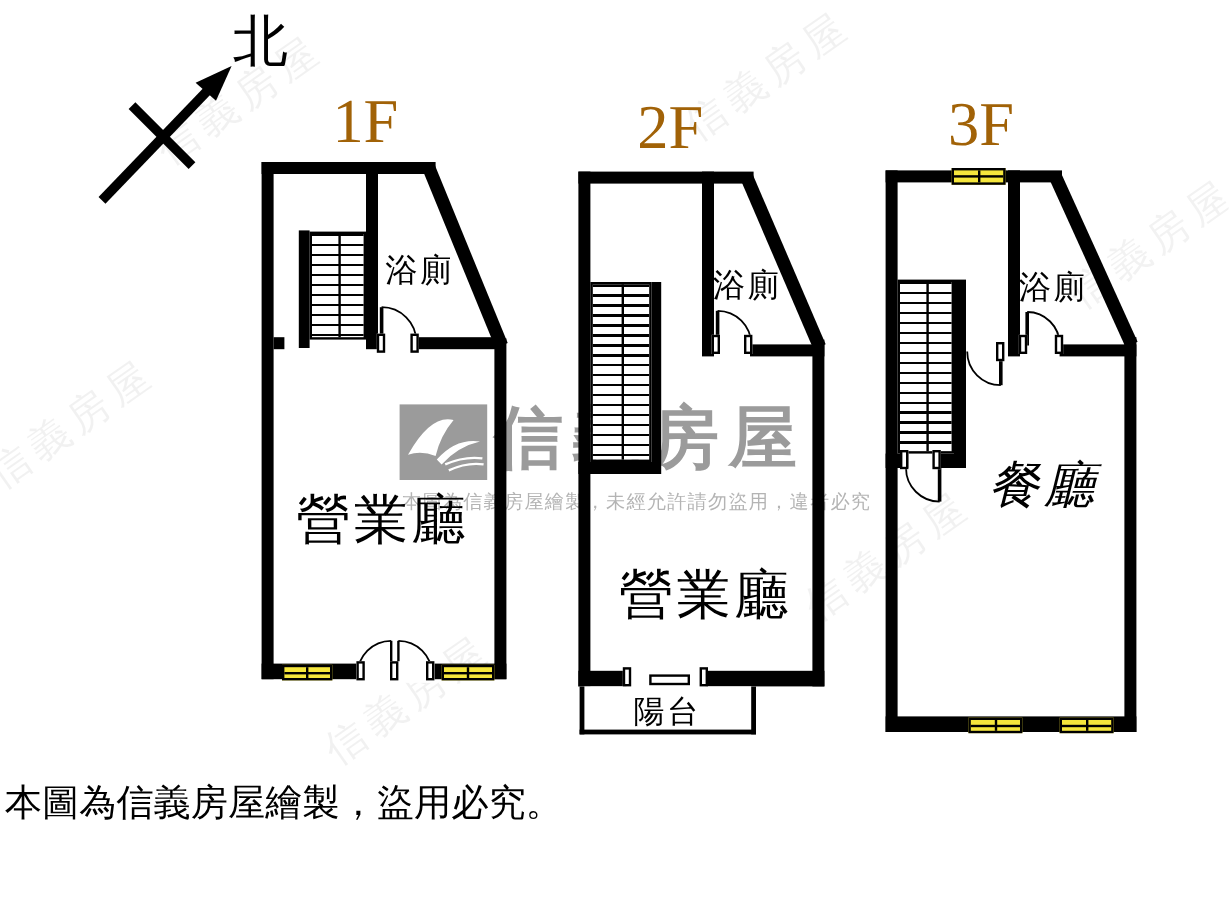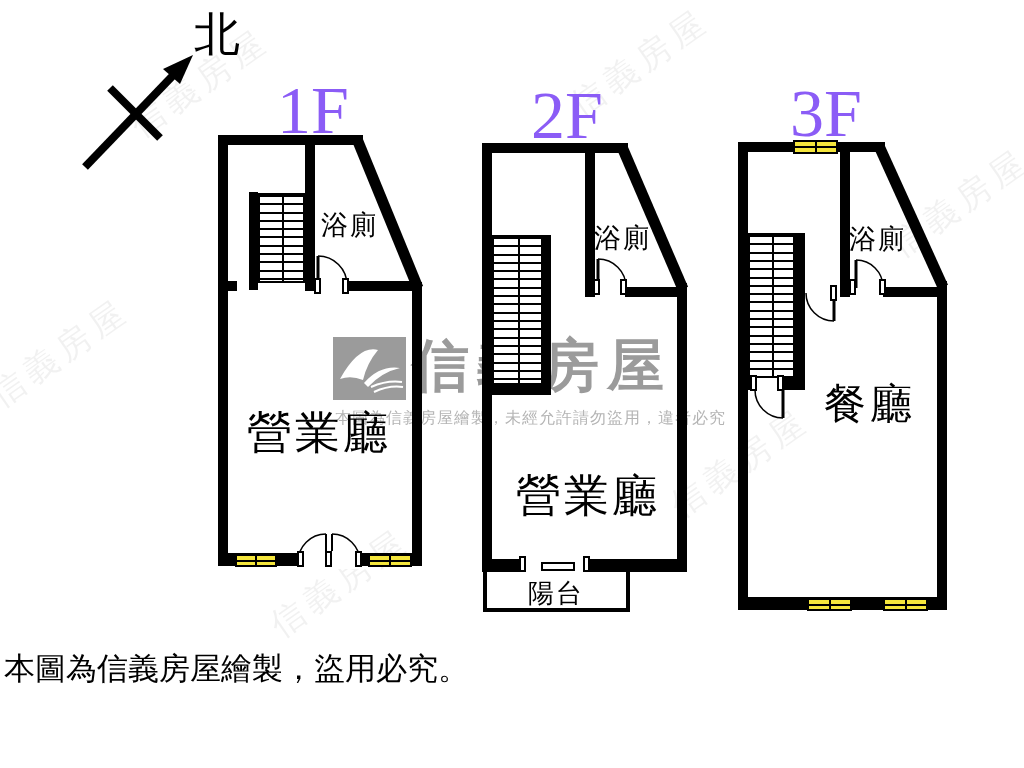--- a/index.html
+++ b/index.html
@@ -12,21 +12,21 @@
           background:repeating-linear-gradient(to bottom,#000 0,#000 2px,#fff 2px,#fff 8.3px);}
   .stringer{position:absolute;top:0;bottom:0;width:2px;background:#000;}
   
   .win{position:absolute;z-index:3;background:#f5e63c;border:2px solid #000;box-sizing:border-box;}
   .win .mid-h{position:absolute;left:0;right:0;top:50%;margin-top:-1px;height:2px;background:#000;}
   .win .mid-v{position:absolute;top:0;bottom:0;left:50%;margin-left:-1px;width:2px;background:#000;}
   
   .jamb{position:absolute;z-index:4;width:7px;height:16px;background:#fff;border:2px solid #000;box-sizing:border-box;}
   
   .room-label{position:absolute;z-index:5;color:#000;white-space:nowrap;}
-  .floor-label{position:absolute;z-index:5;color:#8b5cf6;font-size:68px;line-height:1;}
+  .floor-label{position:absolute;z-index:5;color:#a16207;font-size:52px;line-height:1;}
   .north-label{position:absolute;z-index:5;color:#000;font-size:46px;line-height:1;}
   
   #wm-layer{position:absolute;inset:0;z-index:1;}
   .wm-logo{position:absolute;left:333px;top:337px;width:73px;height:63px;background:#9b9b9b;}
   .wm-brand{position:absolute;left:412px;top:336px;font-size:57px;line-height:1.05;font-weight:bold;
             color:#9b9b9b;letter-spacing:8px;white-space:nowrap;}
   .wm-notice{position:absolute;left:335px;top:408px;font-size:16px;color:#b4b4b4;
              letter-spacing:1px;white-space:nowrap;}
   .faint-mark{position:absolute;font-size:34px;color:#000;opacity:0.05;white-space:nowrap;
               transform:rotate(-35deg);letter-spacing:6px;}
@@ -193,19 +193,19 @@
   <div class="win" style="left:807px;top:598px;width:45px;height:13px;">
       <div class="mid-h"></div>
       <div class="mid-v"></div>
     </div>
   <div class="win" style="left:883px;top:598px;width:45px;height:13px;">
       <div class="mid-h"></div>
       <div class="mid-v"></div>
     </div>
 
   <div class="room-label" style="left:849px;top:221px;font-size:27px;letter-spacing:2px;">浴廁</div>
-  <div class="room-label" style="left:824px;top:376px;font-size:42px;letter-spacing:4px;">餐廳</div>
+  <div class="room-label" style="left:824px;top:376px;font-size:42px;letter-spacing:4px;font-style:italic;">餐廳</div>
 
   <div id="disclaimer">
     <div>本圖為信義房屋繪製，盜用必究。</div>
   </div>
 
 </div>
 
 </body></html>

